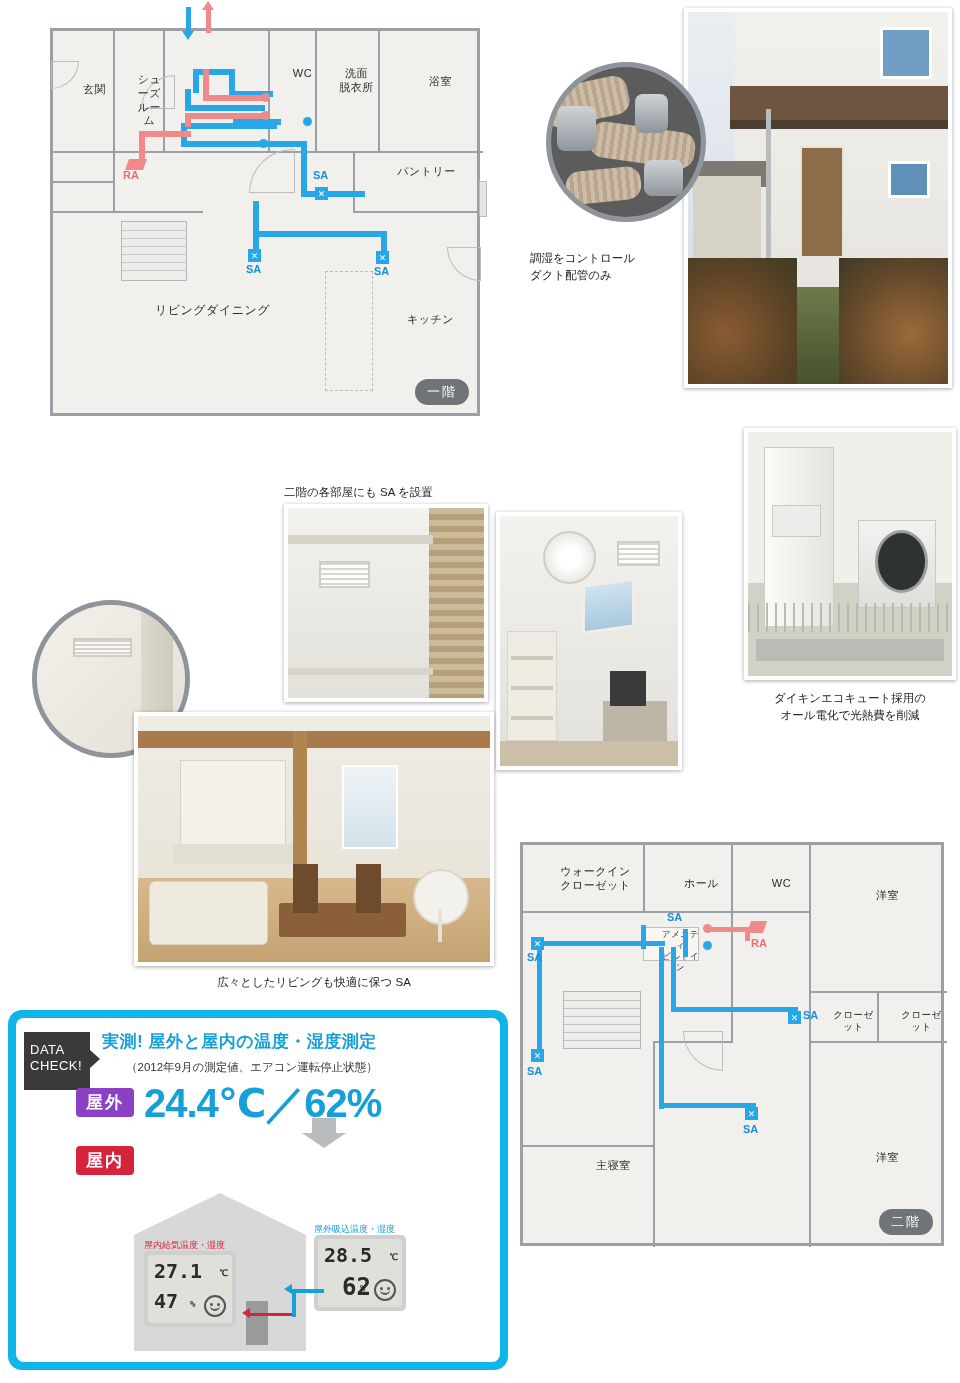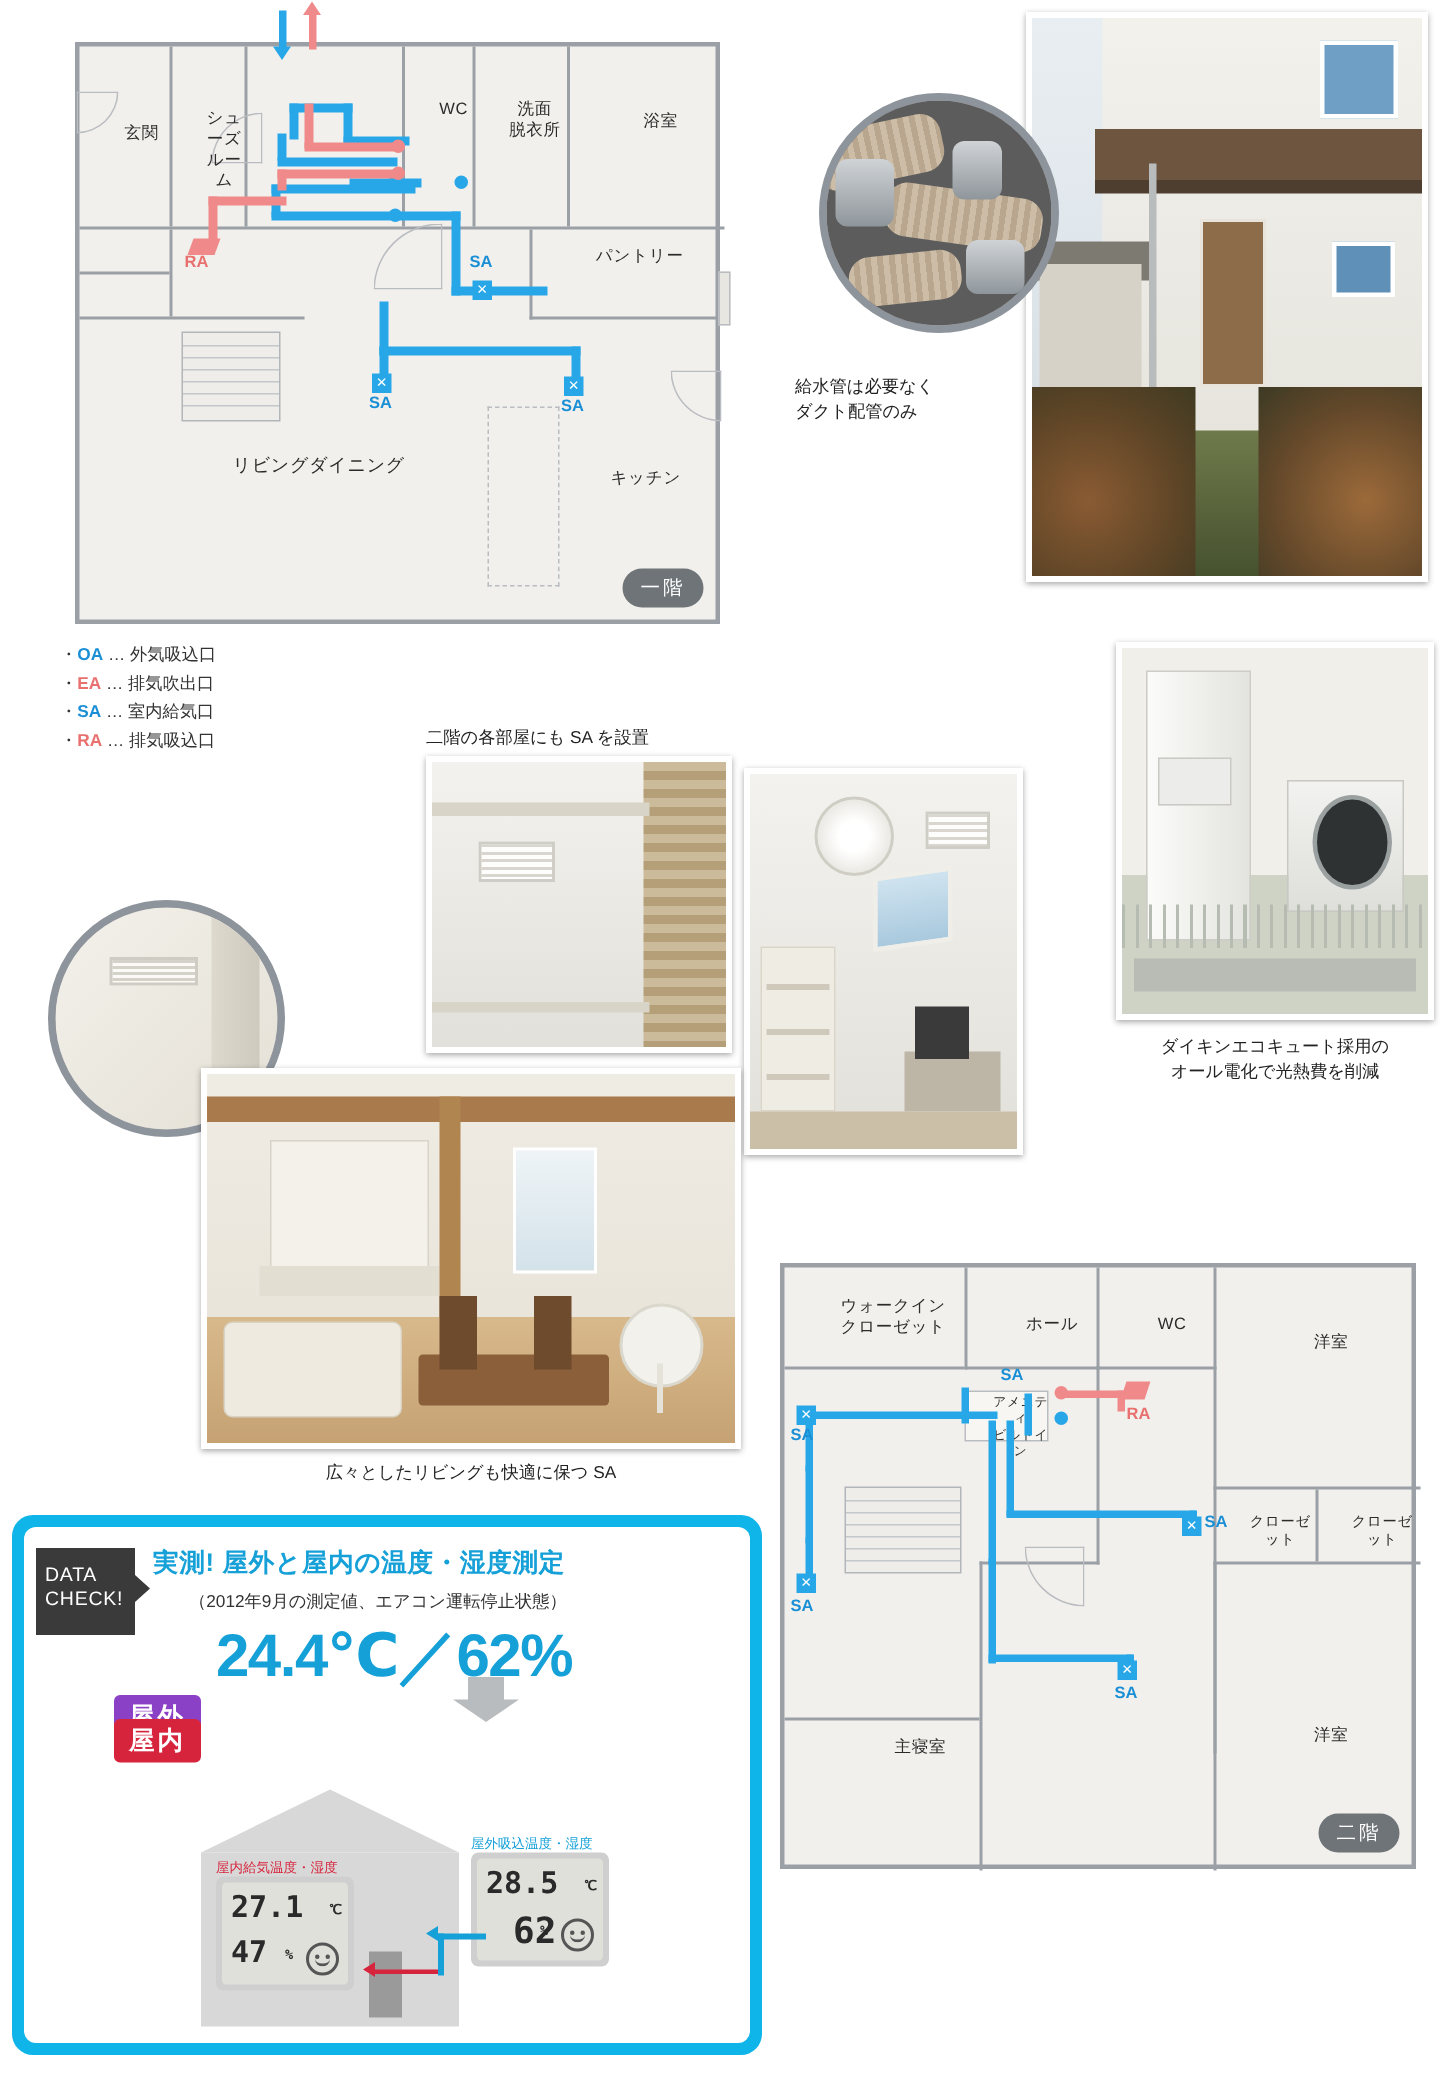--- a/index.html
+++ b/index.html
@@ -200,21 +200,21 @@
   }
   .dc-sub {
     position: absolute; left: 110px; top: 42px;
     font-size: 11.5px; color: #333;
   }
   .pill {
     position: absolute;
     color: #fff; font-size: 17px; font-weight: bold;
     padding: 3px 10px; border-radius: 4px; letter-spacing: 2px;
   }
-  .pill.out { background: #8b41c6; left: 60px; top: 70px; margin-top: 42px; }
+  .pill.out { background: #8b41c6; left: 60px; top: 70px; }
   .pill.in  { background: #d6243c; left: 60px; top: 128px; }
   .big-val {
     position: absolute; font-size: 40px; font-weight: bold; color: #15a0d8;
     letter-spacing: -1px; white-space: nowrap;
   }
   .big-val.out { left: 128px; top: 58px; }
   .big-val.in  { left: 128px; top: 116px; }
   .arrow-down {
     position: absolute; left: 286px; top: 100px;
     width: 0; height: 0;
@@ -329,30 +329,20 @@
     <div class="tag-sa" style="left:193px; top:232px;">SA</div>
     <div class="sa-mark" style="left:323px; top:220px;"></div>
     <div class="tag-sa" style="left:321px; top:234px;">SA</div>
     <div class="tag-ra" style="left:70px; top:138px;">RA</div>
     <div class="tag-oa" style="left:118px; top:-44px;">OA</div>
     <div class="tag-ea" style="left:146px; top:-44px;">EA</div>
 
     <div class="floor-badge" style="right:8px; bottom:8px;">一階</div>
   </div>
 
-  <div class="legend" style="left:40px; top:428px;">
-    <div>・<span class="k-oa">OA</span>
-      <span>…</span> <span>外気吸込口</span></div>
-    <div>・<span class="k-ea">EA</span>
-      <span>…</span> <span>排気吹出口</span></div>
-    <div>・<span class="k-sa">SA</span>
-      <span>…</span> <span>室内給気口</span></div>
-    <div>・<span class="k-ra">RA</span>
-      <span>…</span> <span>排気吸込口</span></div>
-  </div>
 
   <div class="photo" style="left:684px; top:8px; width:268px; height:380px;">
     <div class="ph-inner">
       <div class="ext-sky"></div>
       <div class="ext-wall"></div>
       <div class="ext-win1"></div>
       <div class="ext-eave"></div>
       <div class="ext-eave2"></div>
       <div class="ext-pipe"></div>
       <div class="ext-door"></div>
@@ -369,21 +359,21 @@
     <div class="ph-inner">
       <div class="duct-bg"></div>
       <div class="duct-tube" style="left:-6%; top:10%; width:58%; height:26%; transform:rotate(-12deg);"></div>
       <div class="duct-tube" style="left:26%; top:40%; width:70%; height:24%; transform:rotate(8deg);"></div>
       <div class="duct-tube" style="left:10%; top:68%; width:50%; height:22%; transform:rotate(-6deg);"></div>
       <div class="duct-metal" style="left:4%; top:26%; width:26%; height:30%;"></div>
       <div class="duct-metal" style="left:56%; top:18%; width:22%; height:26%;"></div>
       <div class="duct-metal" style="left:62%; top:62%; width:26%; height:24%;"></div>
     </div>
   </div>
-  <div class="caption" style="left:530px; top:250px; width:190px; text-align:left;">給水管は必要なく
+  <div class="caption" style="left:530px; top:250px; width:190px; text-align:left;">調湿をコントロール
 ダクト配管のみ</div>
 
   <div class="photo" style="left:744px; top:428px; width:212px; height:252px;">
     <div class="ph-inner">
       <div class="eco-bg"></div>
       <div class="eco-tank"></div>
       <div class="eco-panel"></div>
       <div class="eco-unit"></div>
       <div class="eco-fan"></div>
       <div class="eco-fence"></div>

